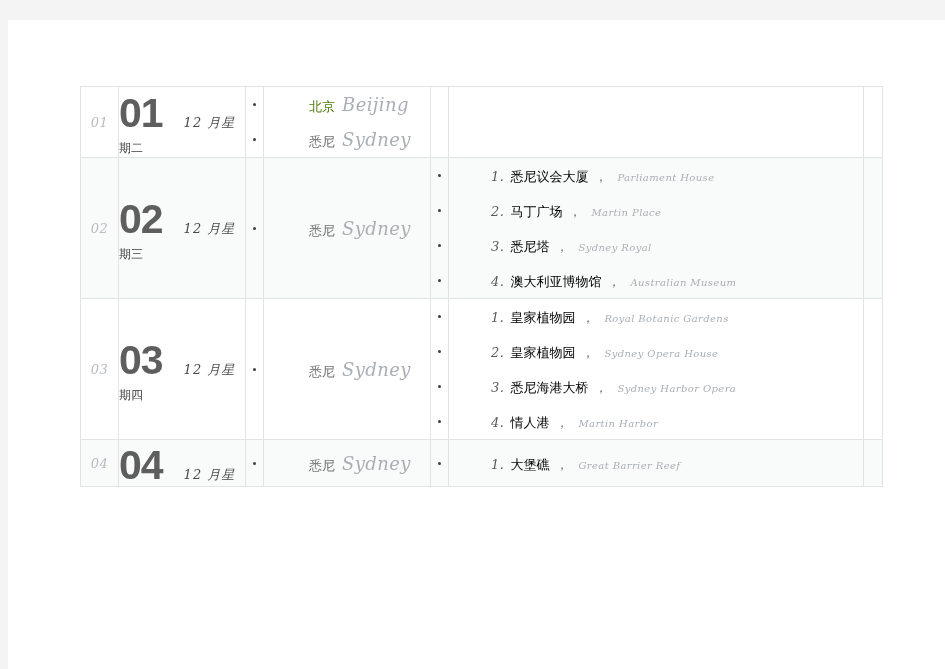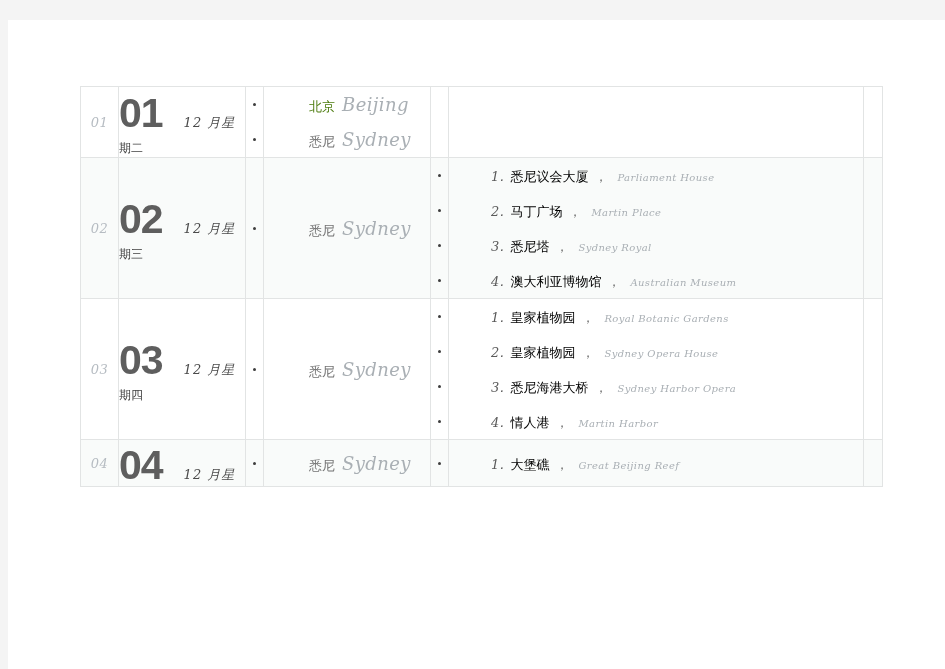--- a/index.html
+++ b/index.html
@@ -330,19 +330,19 @@
             <div class="city-line"><span class="city-cn">悉尼</span><span class="city-en">Sydney</span></div>
           </td>
           <td class="bullet-cell">
             <div class="bullet-stack">
               <div class="bullet-slot h35">
                 <span class="bullet-dot"></span>
               </div>
             </div>
           </td>
           <td class="spots-cell">
-            <div class="spot-line"><span class="spot-no">1.</span><span class="spot-cn">大堡礁</span><span class="spot-comma">，</span><span class="spot-en">Great Beijing Reef</span></div>
+            <div class="spot-line"><span class="spot-no">1.</span><span class="spot-cn">大堡礁</span><span class="spot-comma">，</span><span class="spot-en">Great Barrier Reef</span></div>
           </td>
           <td class="tail-cell">&nbsp;</td>
         </tr>
       </tbody>
   </table>
 </div>
 
 </body></html>

